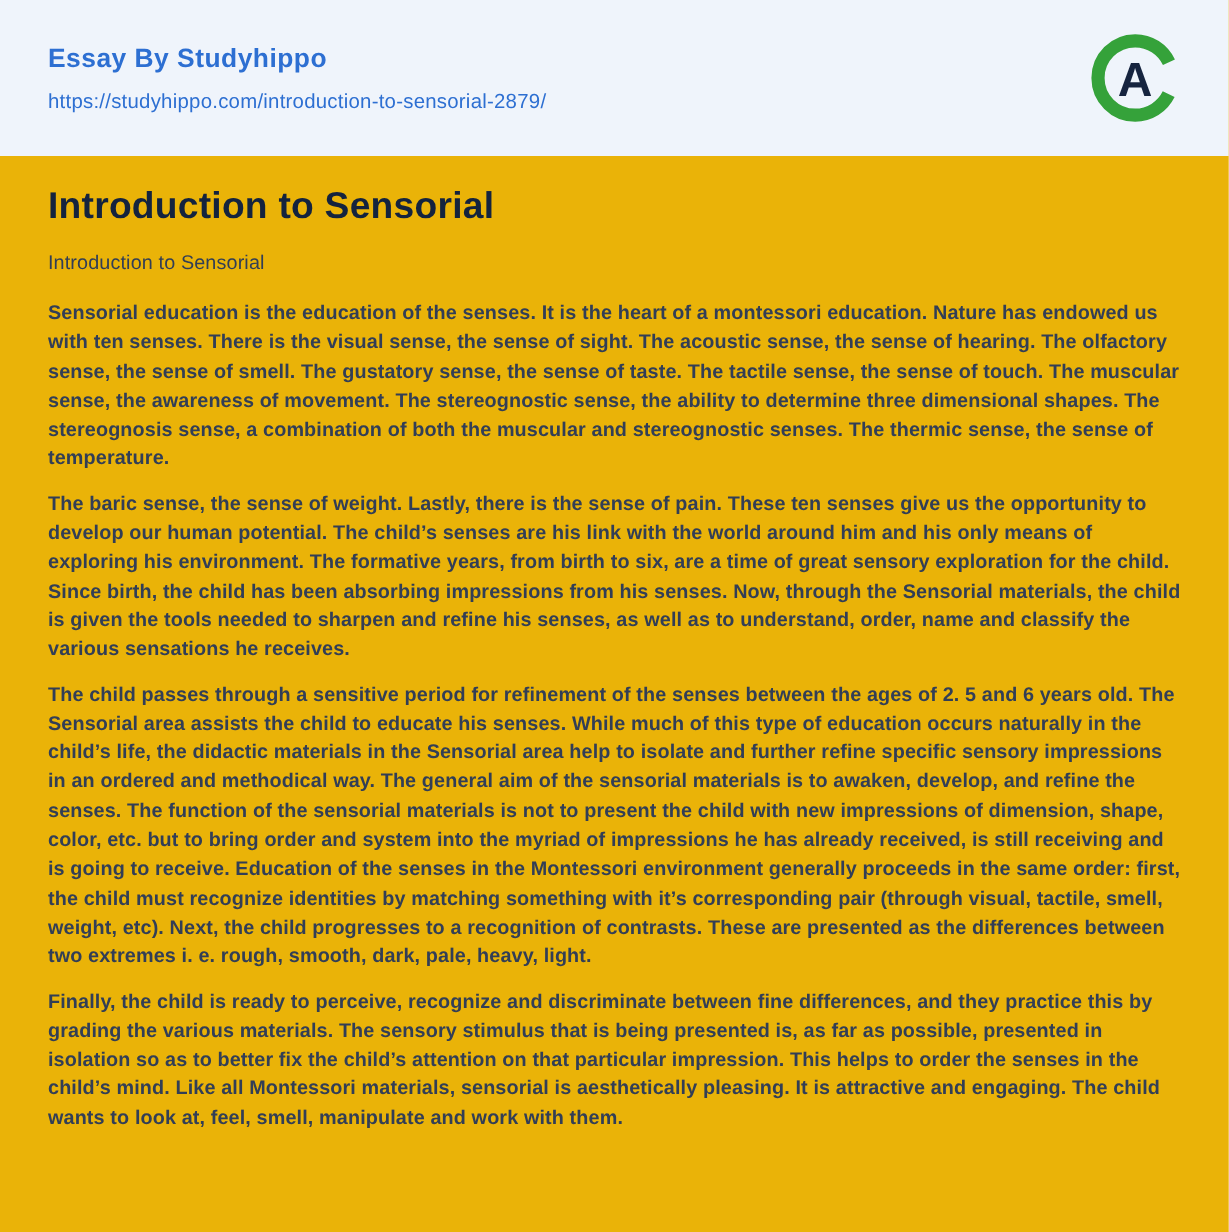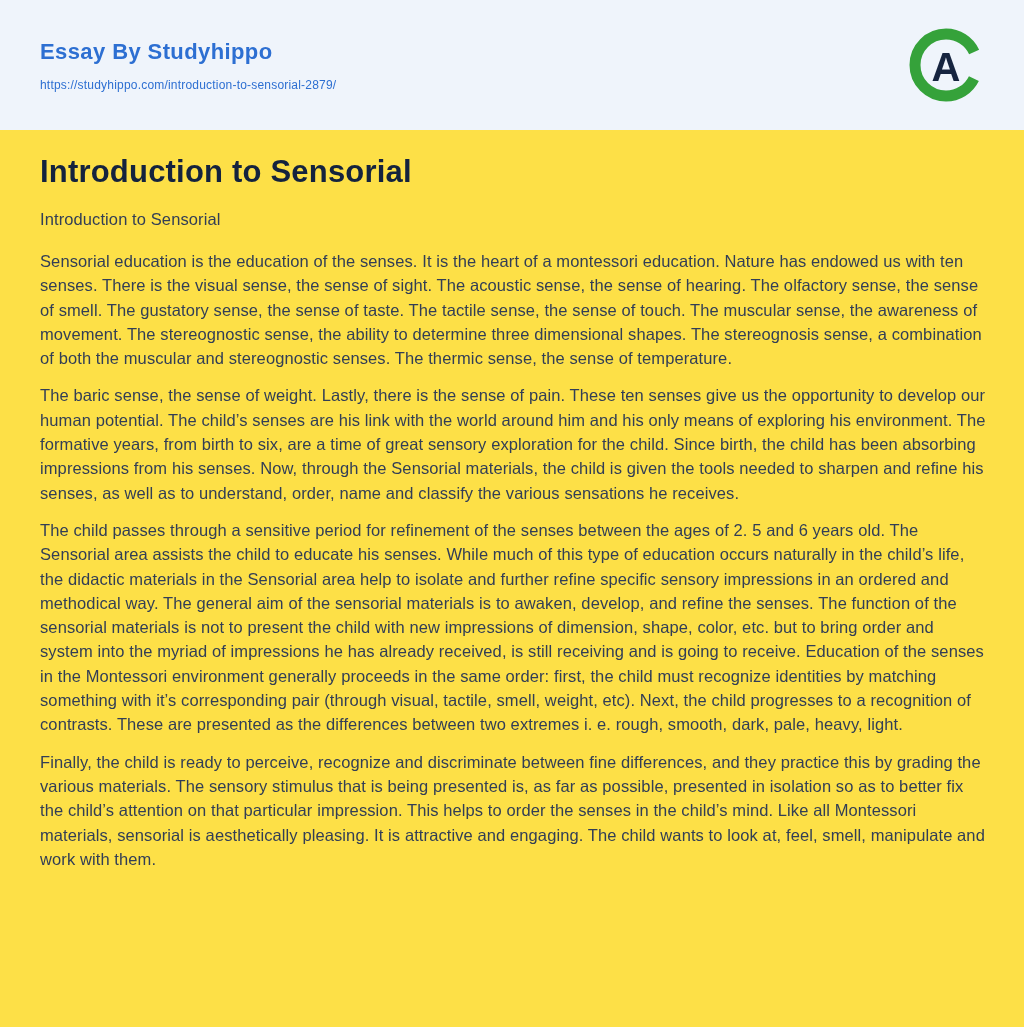--- a/index.html
+++ b/index.html
@@ -3,42 +3,42 @@
 <meta charset="utf-8">
 <style>
   * { margin: 0; padding: 0; box-sizing: border-box; }
   html, body {
     width: 1024px;
     font-family: "Liberation Sans", sans-serif;
     background: #ffffff;
   }
   body { min-height: 1027px; overflow: hidden; }
 
-  .page { width: 1024px; min-height: 1027px; background: #fde047; }
+  .page { width: 1024px; min-height: 1027px; background: #eab308; }
 
   
   .header {
     width: 100%;
     height: 130px;
     background: #eff4fb;
     display: flex;
     align-items: center;
     justify-content: space-between;
     padding: 0 40px;
   }
   .header-text { display: flex; flex-direction: column; gap: 13px; }
   .site-title {
     color: #2d6fd2;
     font-size: 22px;
     font-weight: 700;
     letter-spacing: 0.4px;
   }
   .source-url {
     color: #2d6fd2;
-    font-size: 12px;
+    font-size: 17px;
     text-decoration: none;
     letter-spacing: 0.2px;
     cursor: pointer;
   }
   .logo { width: 76px; height: 76px; flex: 0 0 auto; }
   .logo svg { display: block; width: 76px; height: 76px; }
 
   
   .content {
     padding: 24px 37px 0 40px;
@@ -55,20 +55,21 @@
     font-size: 16.5px;
     margin-bottom: 20px;
     letter-spacing: 0.1px;
   }
   .content p.body-par {
     color: #323e56;
     font-size: 16.5px;
     line-height: 24.3px;
     letter-spacing: 0.1px;
     margin-bottom: 13px;
+    font-weight: bold;
   }
 </style>
 </head>
 <body>
 
 <div class="page">
 
   <header class="header">
     <div class="header-text">
       <div class="site-title">Essay By Studyhippo</div>

